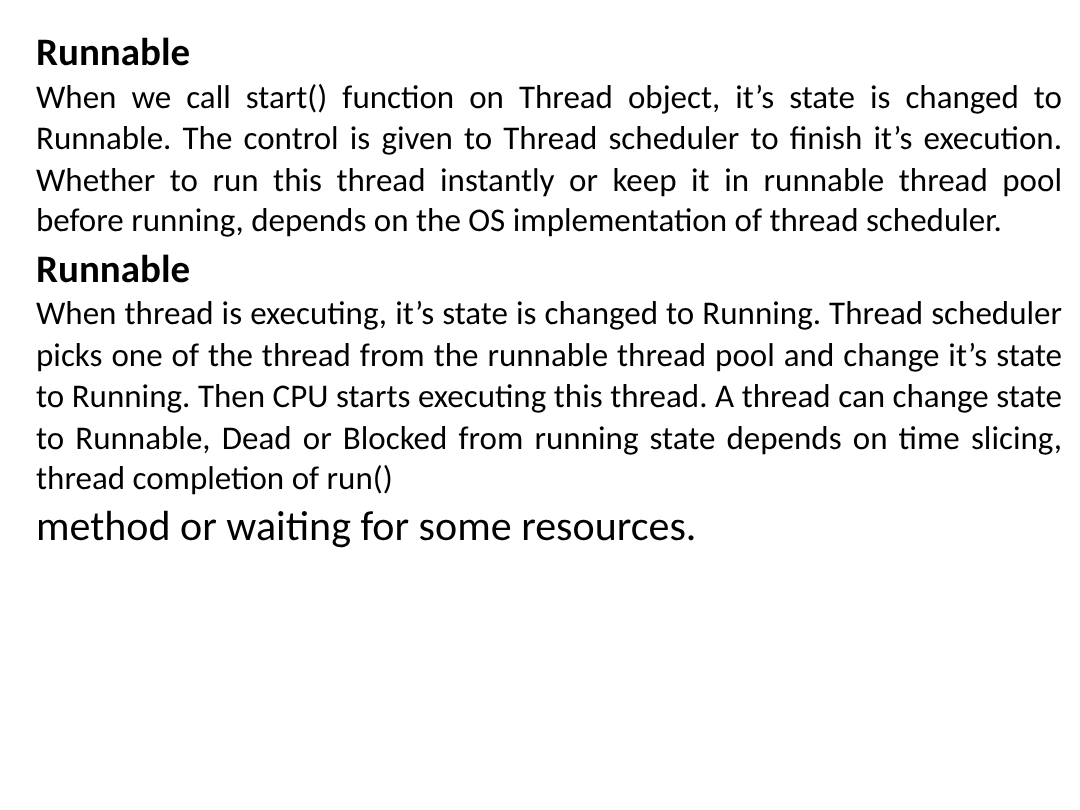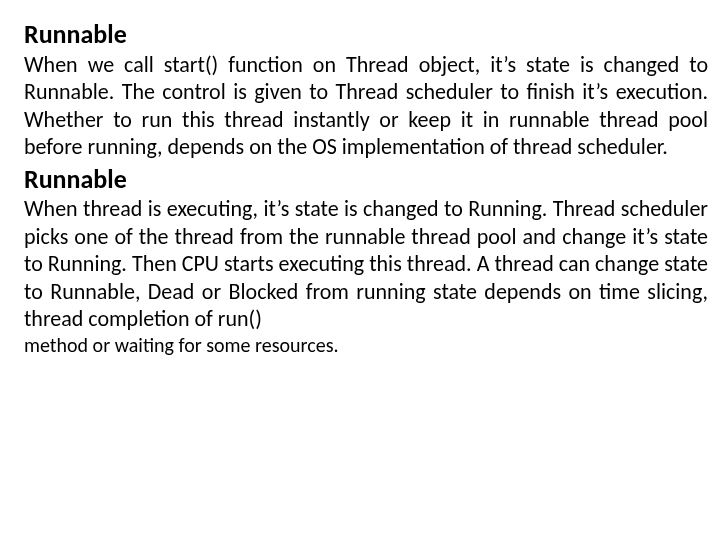--- a/index.html
+++ b/index.html
@@ -23,21 +23,21 @@
     line-height: 1.25;
     padding-top: 2px;
   }
   .para {
     font-size: 22px;
     line-height: 1.25;
     text-align: justify;
     text-justify: inter-word;
   }
   .para-last-left {
-    font-size: 20px;
+    font-size: 28px;
     line-height: 1.25;
     text-align: left;
   }
 </style>
 </head>
 <body>
 
 <div class="page">
 
   <div class="heading">Runnable</div>

